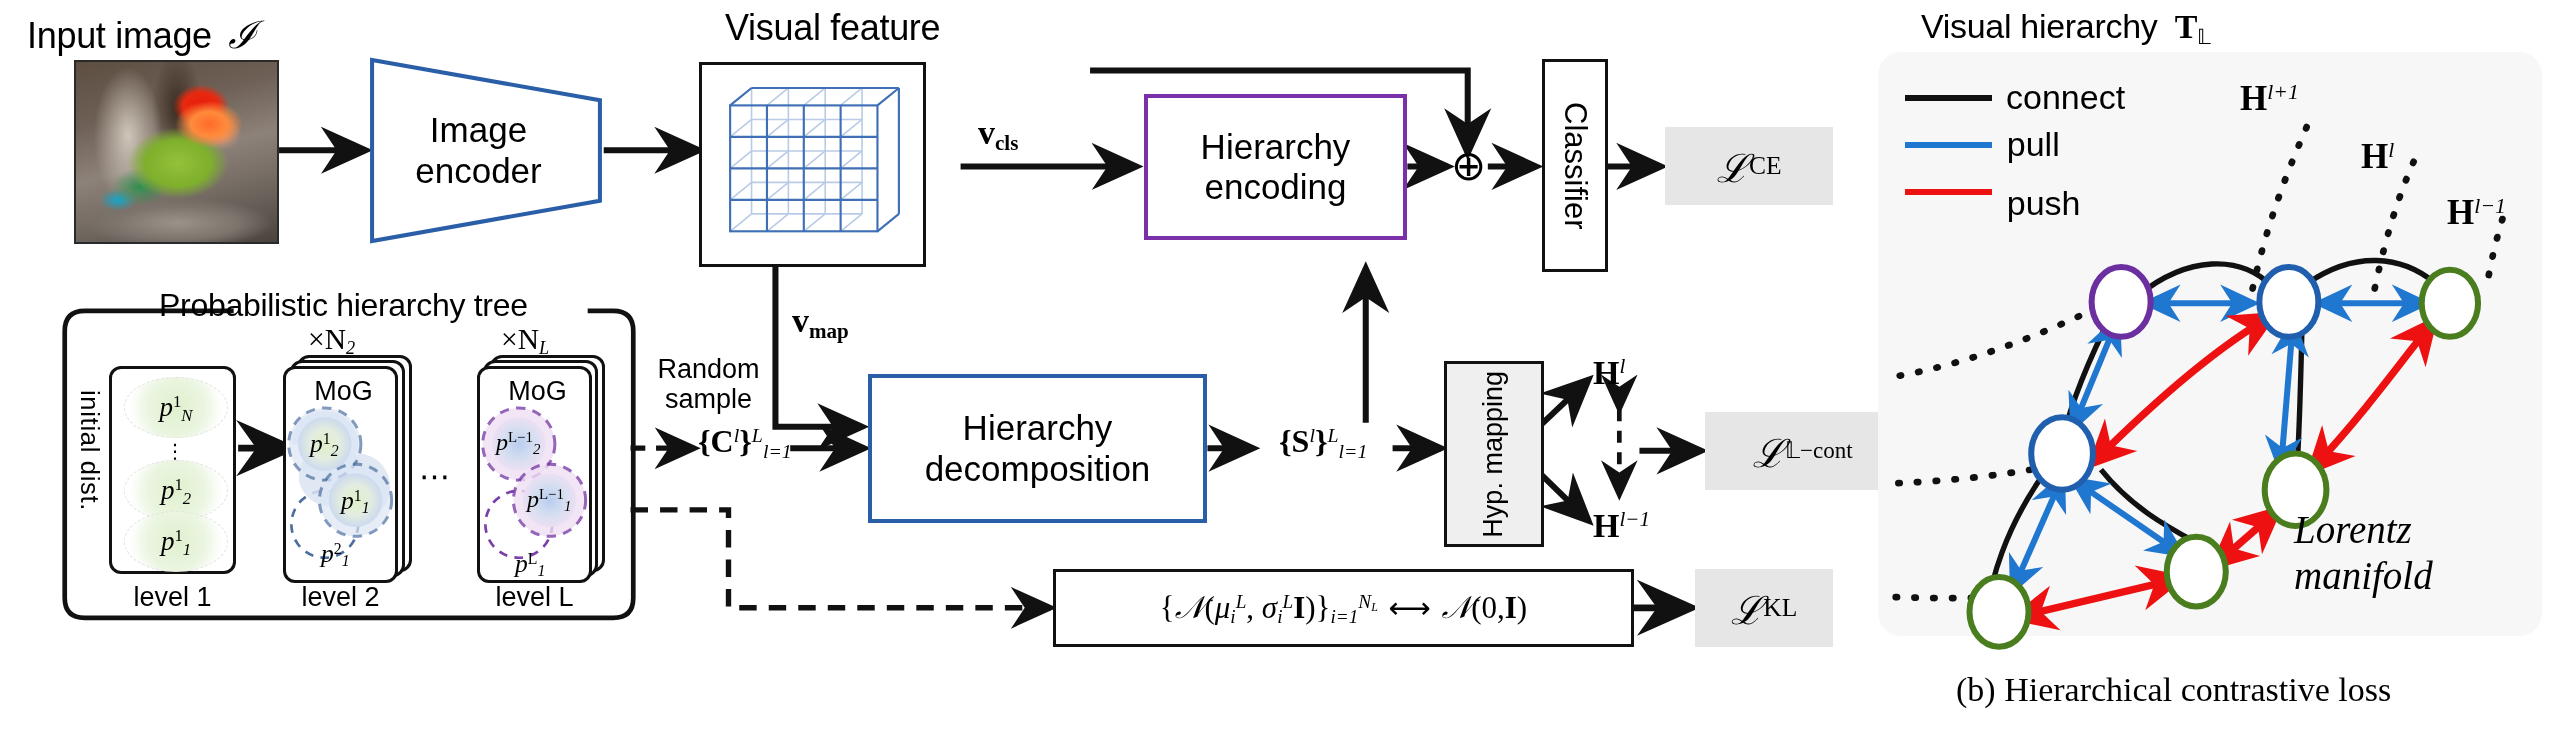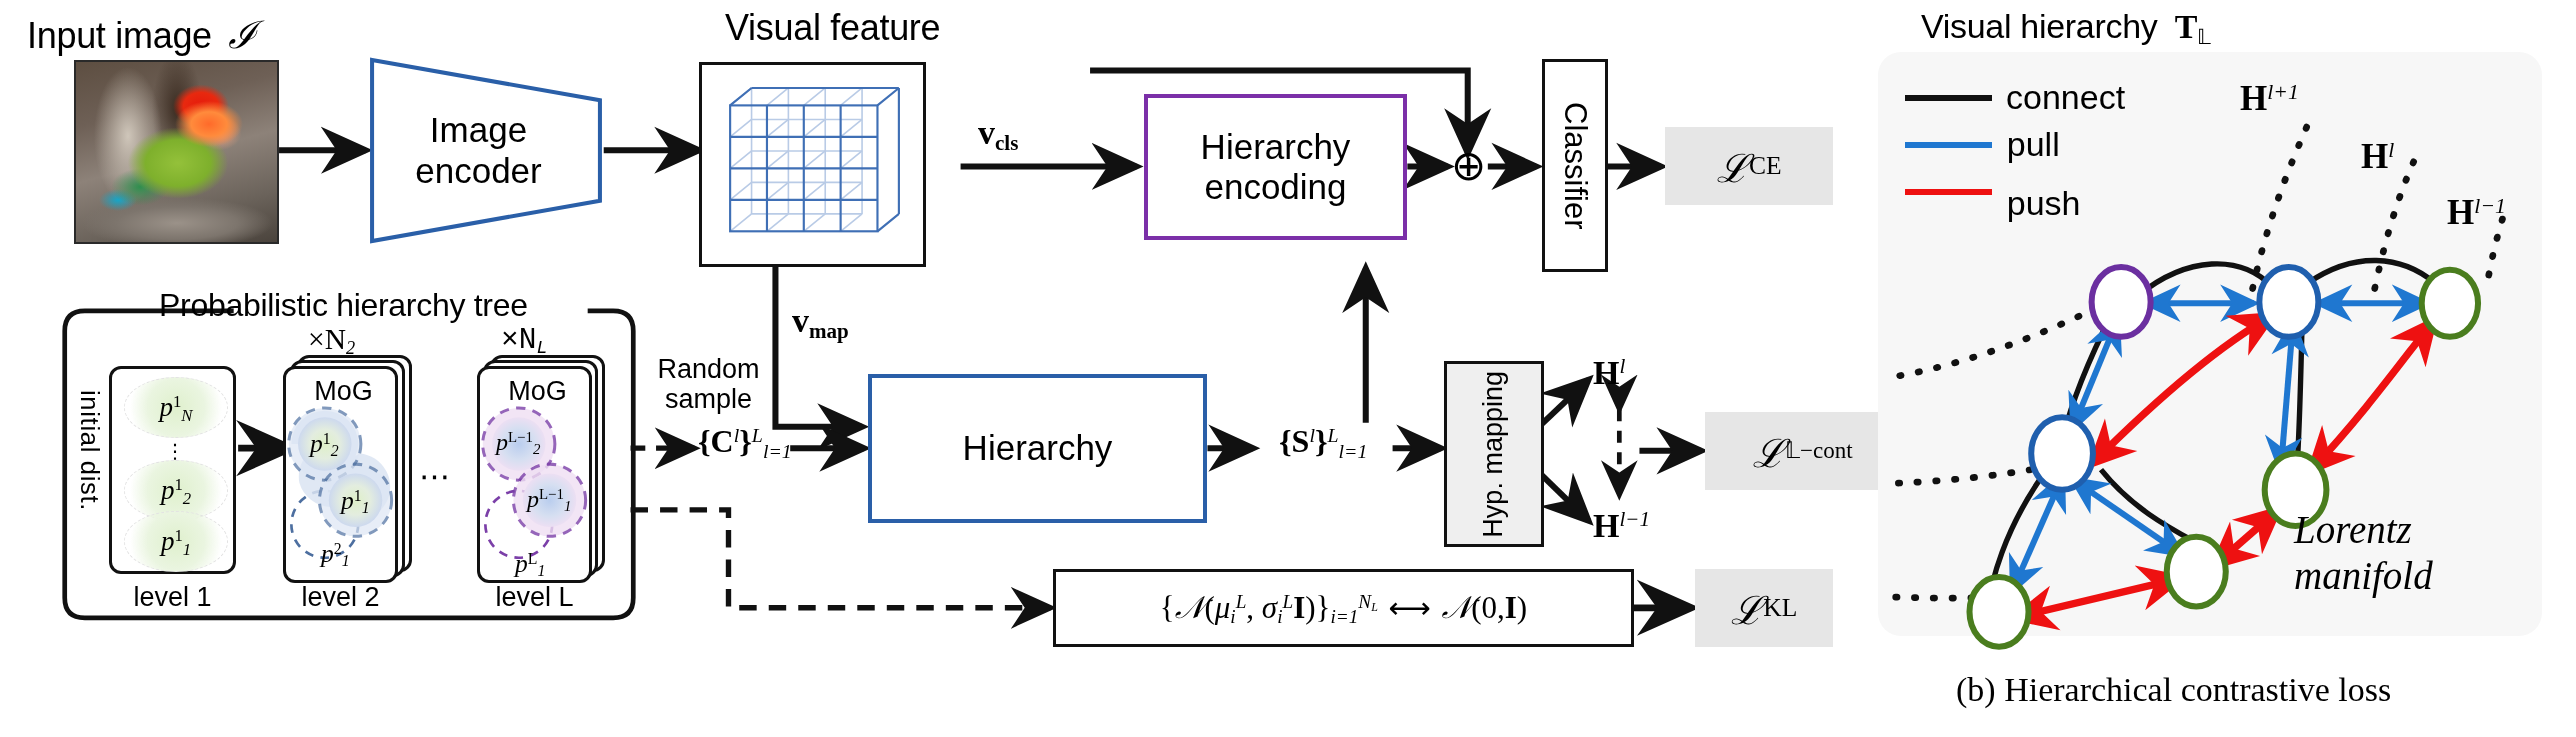--- a/index.html
+++ b/index.html
@@ -233,21 +233,21 @@
           </defs>
         </svg>
         <div class="abs mathi" style="left:24px;top:60px;font-size:25.5px;font-style:italic;">p<sup style="font-style:normal;">1</sup><sub>2</sub></div>
         <div class="abs mathi" style="left:55px;top:117px;font-size:25.5px;font-style:italic;">p<sup style="font-style:normal;">1</sup><sub>1</sub></div>
         <div class="abs mathi" style="left:35px;top:170px;font-size:25.5px;font-style:italic;">p<sup style="font-style:normal;">2</sup><sub>1</sub></div>
       </div>
       <div class="abs small-lbl" style="left:225px;top:298px;width:115px;">level 2</div>
 
       <div class="abs" style="left:361px;top:174px;font-size:31px;letter-spacing:2.7px;">⋯</div>
 
-      <div class="abs mathi" style="left:443px;top:39px;font-size:29.5px;font-style:italic;font-family:Liberation Mono, monospace;">
+      <div class="abs mathi" style="left:443px;top:39px;font-size:29.5px;font-style:italic;">
         <span style="font-style:normal;">×N</span><sub style="font-style:italic;">L</sub>
       </div>
       <div class="abs card" style="left:432px;top:71px;width:115px;height:217px;"></div>
       <div class="abs card" style="left:425px;top:76px;width:115px;height:217px;"></div>
       <div class="abs card" style="left:419px;top:82px;width:115px;height:217px;">
         <div class="abs" style="left:0;top:6.7px;width:115px;text-align:center;font-size:27px;">MoG</div>
         <svg class="abs" style="left:0;top:0;" width="115" height="217" viewBox="0 0 172 324">
           <circle cx="58" cy="232" r="50" fill="none" stroke="#7b3fa8" stroke-width="4" stroke-dasharray="13,11"></circle>
           <circle cx="58" cy="112" r="54" fill="#efdff3" opacity=".8" stroke="#7b3fa8" stroke-width="4.5" stroke-dasharray="14,11"></circle>
           <circle cx="104" cy="196" r="54" fill="#efdff3" opacity=".8" stroke="#7b3fa8" stroke-width="4.5" stroke-dasharray="14,11"></circle>
@@ -272,20 +272,21 @@
       <div>Random</div>
       <div>sample</div>
     </div>
 
     <div class="abs mathi" style="left:698px;top:423px;font-size:32px;">
       <span style="font-weight:700;">{C<sup style="font-style:italic;font-weight:400;">l</sup>}</span><sup style="font-style:italic;">L</sup><sub style="font-style:italic;">l=1</sub>
     </div>
 
     <div class="abs box box-blue ctr" style="left:868px;top:374px;width:339px;height:149px;flex-direction:column;">
       <div class="blk-lbl">Hierarchy</div>
+      <div class="blk-lbl">decomposition</div>
     </div>
 
     <div class="abs mathi" style="left:1256px;top:423px;font-size:32px;margin-left:23px;">
       <span style="font-weight:700;">{S<sup style="font-style:italic;font-weight:400;">l</sup>}</span><sup style="font-style:italic;">L</sup><sub style="font-style:italic;">l=1</sub>
     </div>
 
     <div class="abs greybox ctr" style="left:1444px;top:361px;width:94px;height:180px;">
       <span class="vtext down" style="font-size:27px;line-height:1.1;">
         <span>Hyp.</span>
         <span>mapping</span>

